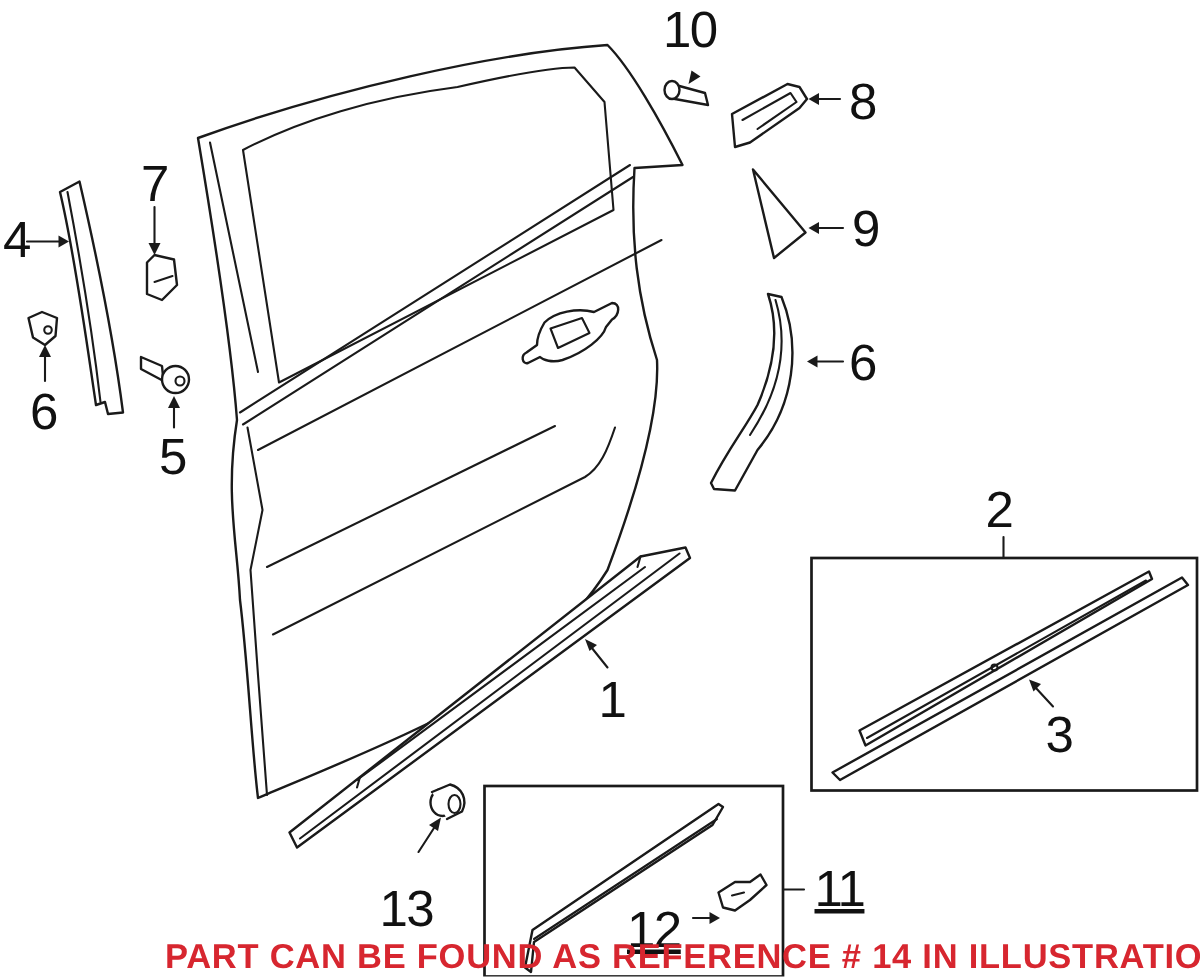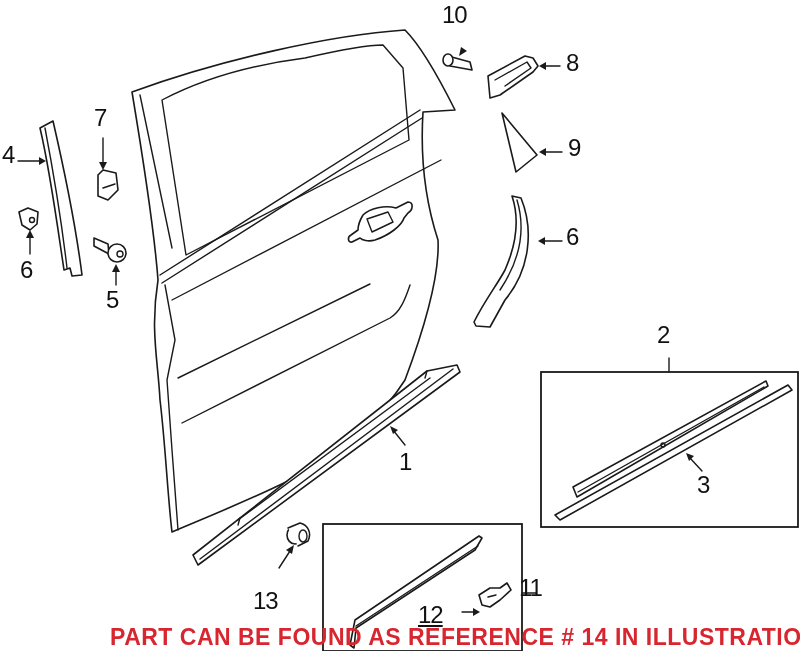--- a/index.html
+++ b/index.html
@@ -1,18 +1,18 @@
 <!DOCTYPE html>
 <html><head>
 <meta charset="utf-8">
 <style>
   html, body { margin: 0; padding: 0; background: #ffffff; }
   body { width: 800px; height: 651px; position: relative; overflow: hidden; font-family: "Liberation Sans", sans-serif; }
   #diagram { position: absolute; left: 0; top: 0; width: 800px; height: 651px; }
-  .callout { position: absolute; font-family: "Liberation Sans", sans-serif; font-size: 24px; color: #111; line-height: 1; letter-spacing: -1px; }
+  .callout { position: absolute; font-family: "Liberation Sans", sans-serif; font-size: 34px; color: #111; line-height: 1; letter-spacing: -1px; }
   #caption { position: absolute; left: 110px; top: 624px; width: 590px; font-family: "Liberation Sans", sans-serif; font-weight: bold; font-size: 23px; color: #d7262f; letter-spacing: 0.5px; white-space: nowrap; }
   svg .ln { fill: #fff; stroke: #1a1a1a; stroke-width: 1.6; stroke-linejoin: round; stroke-linecap: round; }
   svg .no { fill: none; stroke: #1a1a1a; stroke-width: 1.4; stroke-linejoin: round; stroke-linecap: round; }
   svg .box { fill: none; stroke: #1a1a1a; stroke-width: 1.8; }
   svg .ar { fill: #1a1a1a; }
 </style>
 </head>
 <body>
 
 <svg id="diagram" viewBox="0 0 800 651" xmlns="http://www.w3.org/2000/svg">
@@ -134,16 +134,16 @@
 <div class="callout" style="left:568px; top:136px;">9</div>
 <div class="callout" style="left:94px; top:106px;">7</div>
 <div class="callout" style="left:2px; top:143px;">4</div>
 <div class="callout" style="left:20px; top:258px;">6</div>
 <div class="callout" style="left:106px; top:288px;">5</div>
 <div class="callout" style="left:566px; top:225px;">6</div>
 <div class="callout" style="left:657px; top:323px;">2</div>
 <div class="callout" style="left:399px; top:450px;">1</div>
 <div class="callout" style="left:697px; top:473px;">3</div>
 <div class="callout" style="left:253px; top:589px;">13</div>
-<div class="callout" style="left:519px; top:576px;">11</div>
+<div class="callout" style="left:543px; top:576px;text-decoration:underline;">11</div>
 <div class="callout" style="left:418px; top:603px;text-decoration:underline;">12</div>
 
 <div id="caption">PART CAN BE FOUND AS REFERENCE # 14 IN ILLUSTRATION</div>
 
 </body></html>

